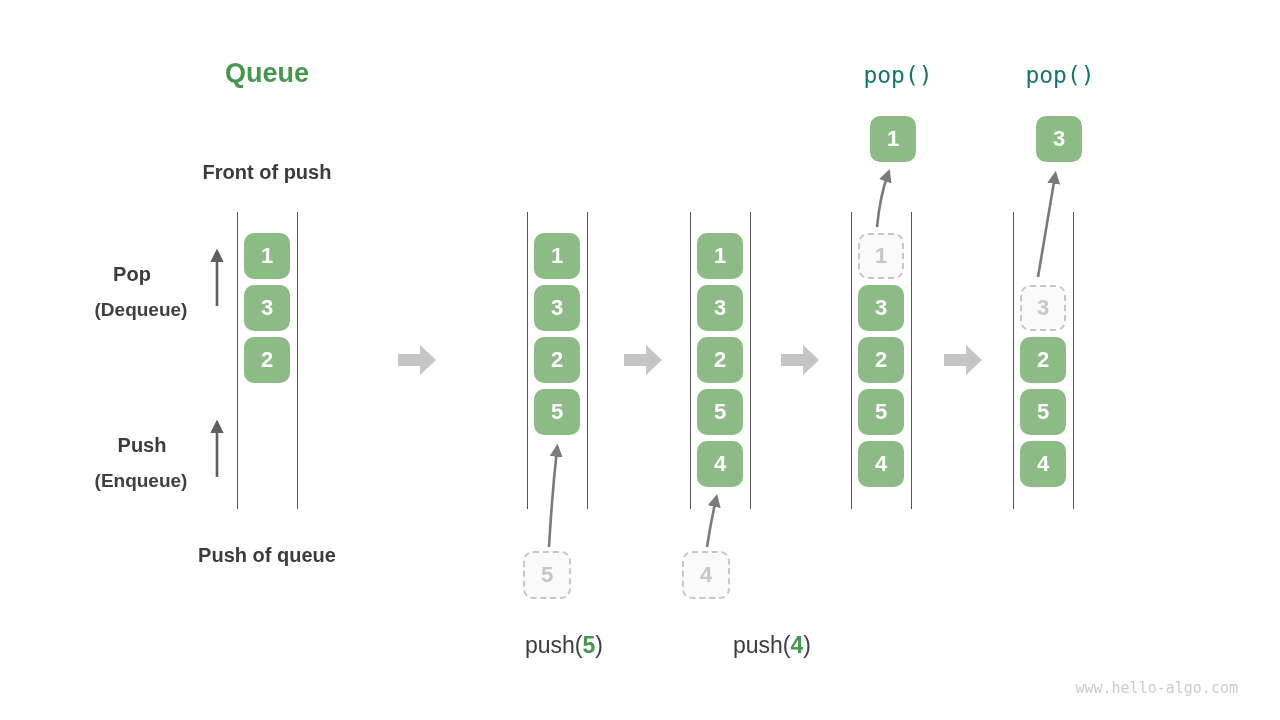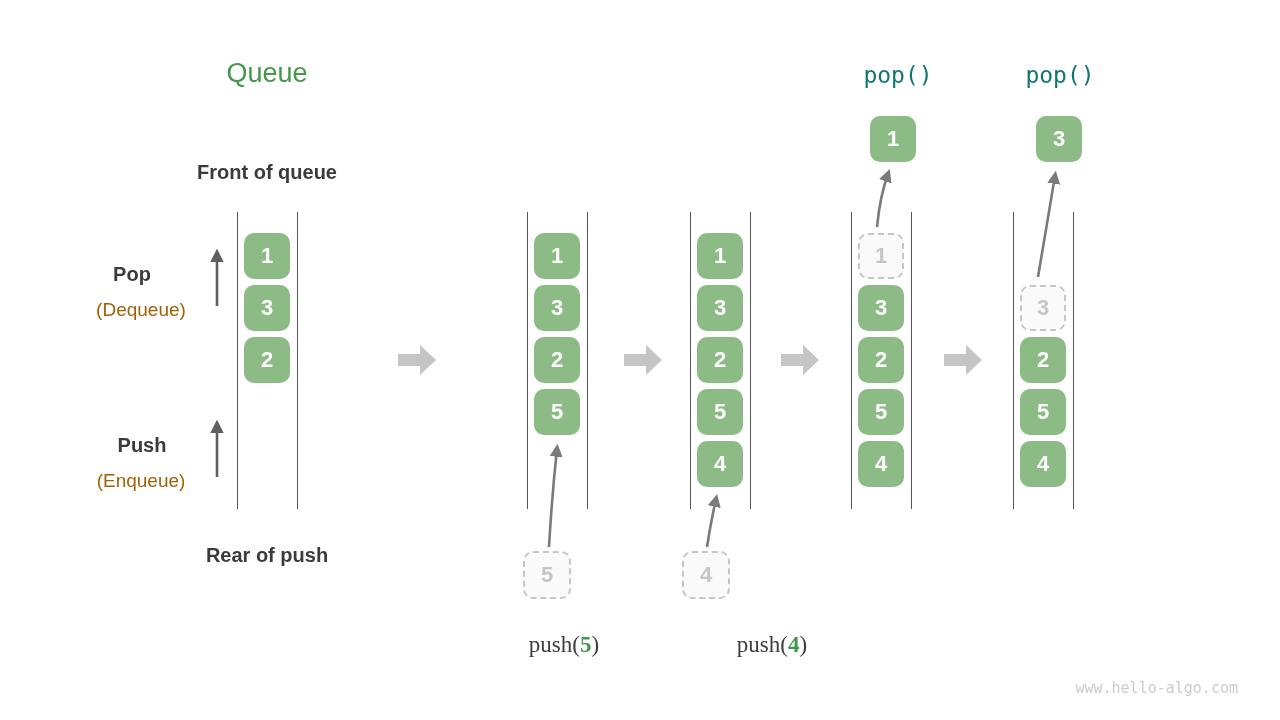--- a/index.html
+++ b/index.html
@@ -1,61 +1,61 @@
 <!DOCTYPE html>
 <html style="--green: #8dbb86; --accent: #44974c; --ink: #3b3b3b; --ghost-bd: #c6c6c6; --ghost-tx: #c6c6c6;"><head>
 <meta charset="utf-8">
 <style>
   html,body{margin:0;padding:0;background:#fff;}
   .canvas{position:relative;width:1280px;height:720px;background:#ffffff;overflow:hidden;
           font-family:"Liberation Sans", sans-serif;}
   :root{--green:#8dbb86;--accent:#44974c;--ink:#3b3b3b;--ghost-bd:#c6c6c6;--ghost-tx:#c6c6c6;}
 
   .title{position:absolute;left:267px;top:73px;transform:translate(-50%,-50%);
-         font-size:27px;font-weight:normal;color:var(--accent);white-space:nowrap;}
+         font-size:27px;font-weight:bold;color:var(--accent);white-space:nowrap;}
   .lbl{position:absolute;transform:translate(-50%,-50%);color:var(--ink);white-space:nowrap;}
   .b20{font-size:20px;font-weight:bold;}
-  .r19{font-size:19px;font-weight:normal;color:#a16207;}
+  .r19{font-size:19px;font-weight:bold;color:#404040;}
 
   .queue-col{position:absolute;top:212px;width:61px;height:297px;box-sizing:border-box;
              border-left:1.5px solid #545454;border-right:1.5px solid #545454;}
   .cell{position:absolute;left:6px;width:46px;height:46px;box-sizing:border-box;border-radius:10px;
         background:var(--green);color:#fff;font-size:22px;font-weight:600;
         display:flex;align-items:center;justify-content:center;}
   .ghost{background:#fafafa;border:2px dashed var(--ghost-bd);color:var(--ghost-tx);}
 
   .pop-label{position:absolute;transform:translateX(-50%);top:62px;
              font-family:"DejaVu Sans Mono", monospace;font-size:23px;color:#0f766e;white-space:nowrap;}
   .pop-box{position:absolute;width:46px;height:46px;border-radius:10px;background:var(--green);
            color:#fff;font-size:22px;font-weight:600;display:flex;align-items:center;justify-content:center;}
   .push-ghost{position:absolute;width:48px;height:48px;box-sizing:border-box;border-radius:10px;
               background:#fafafa;border:2px dashed var(--ghost-bd);color:var(--ghost-tx);
               font-size:22px;font-weight:600;display:flex;align-items:center;justify-content:center;}
   .push-label{position:absolute;transform:translateX(-50%);top:632px;
-              font-family:Liberation Serif, serif;font-size:23px;color:#3d3d3d;white-space:nowrap;}
+              font-family:Liberation Sans, sans-serif;font-size:23px;color:#3d3d3d;white-space:nowrap;}
   .push-label .arg{color:var(--accent);font-weight:bold;}
 
   .flow-arrow{position:absolute;width:38px;height:30px;background:#c5c5c5;
               clip-path:polygon(0 30%,58% 30%,58% 0,100% 50%,58% 100%,58% 70%,0 70%);}
   svg.overlay{position:absolute;left:0;top:0;pointer-events:none;}
   .watermark{position:absolute;right:42px;top:679px;font-family:"DejaVu Sans Mono", monospace;
              font-size:15px;color:#cccccc;white-space:nowrap;}
 </style>
 </head>
 <body>
 
 <div class="canvas">
 
   <div class="title">Queue</div>
-  <div class="lbl b20" style="left:267px;top:172px;">Front of queue</div>
+  <div class="lbl b20" style="left:267px;top:172px;">Front of push</div>
   <div class="lbl b20" style="left:132px;top:274px;">Pop</div>
   <div class="lbl r19" style="left:141px;top:310px;">(Dequeue)</div>
   <div class="lbl b20" style="left:142px;top:445px;">Push</div>
   <div class="lbl r19" style="left:141px;top:481px;">(Enqueue)</div>
-  <div class="lbl b20" style="left:267px;top:555px;">Rear of push</div>
+  <div class="lbl b20" style="left:267px;top:555px;">Push of queue</div>
 
   <div class="queue-col" style="left:237px;">
       <div class="cell" style="top: 21px;">1</div>
       <div class="cell" style="top: 73px;">3</div>
       <div class="cell" style="top: 125px;">2</div>
     </div>
   <div class="queue-col" style="left:527px;">
       <div class="cell" style="top: 21px;">1</div>
       <div class="cell" style="top: 73px;">3</div>
       <div class="cell" style="top: 125px;">2</div>

